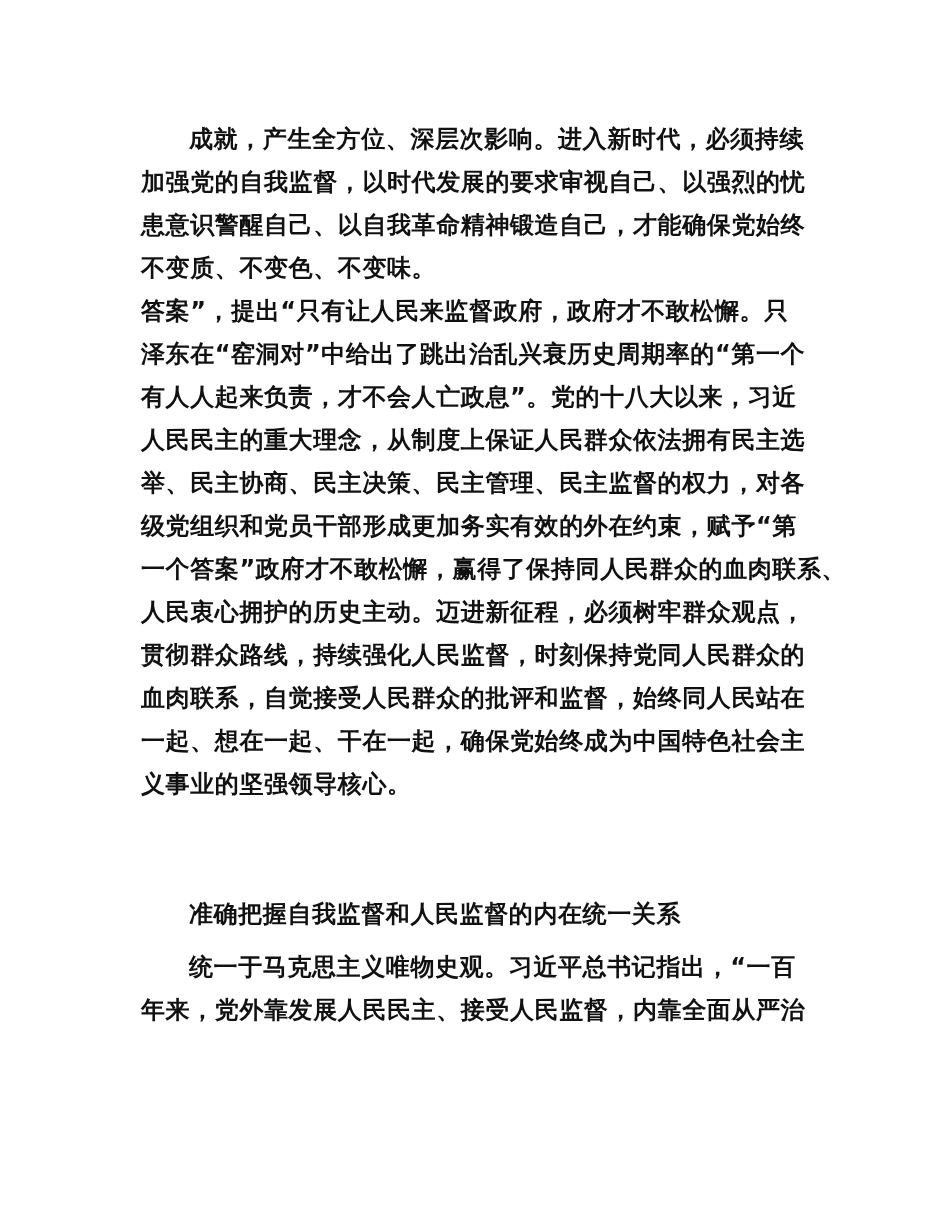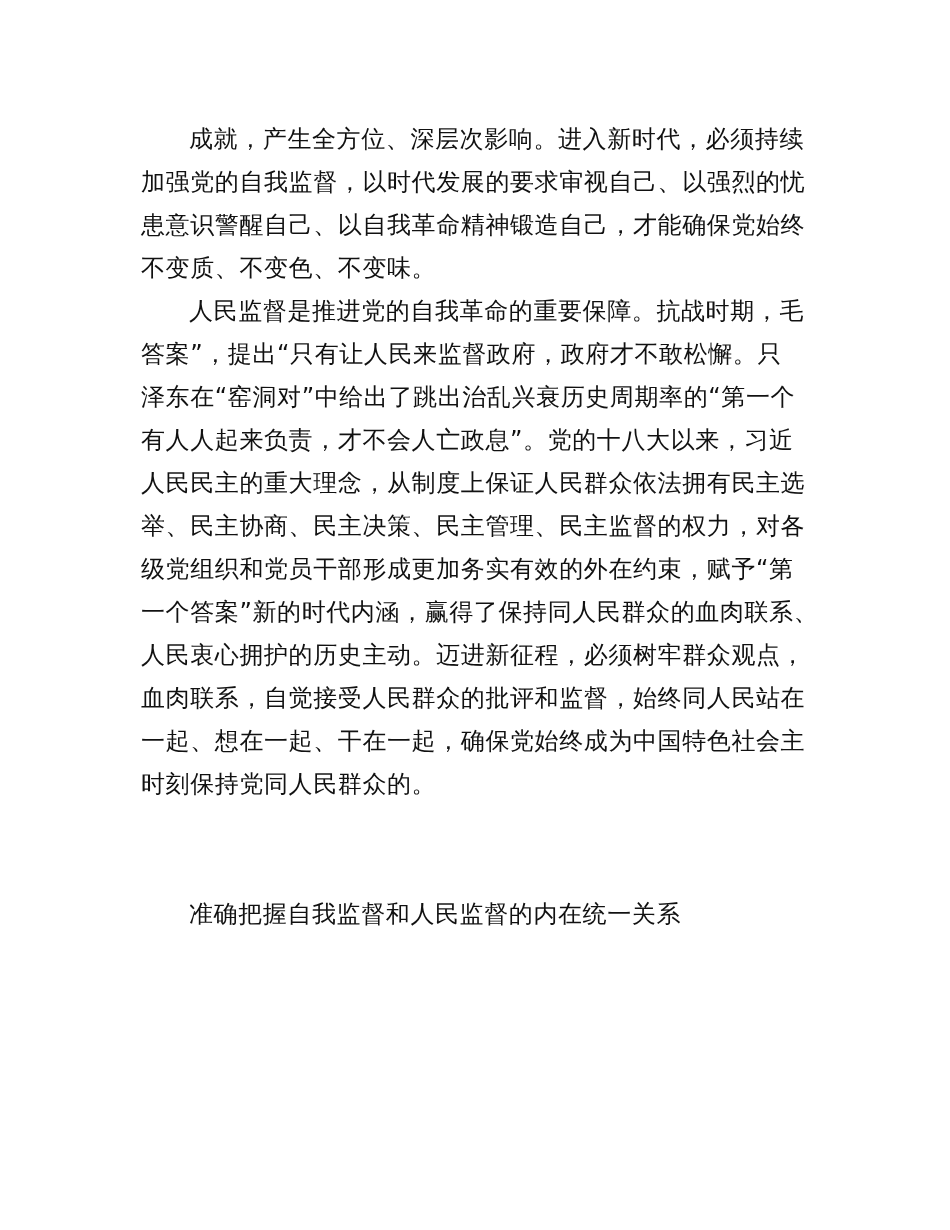--- a/index.html
+++ b/index.html
@@ -1,47 +1,51 @@
 <!DOCTYPE html>
 <html><head>
 <meta charset="utf-8">
 <style>
   html, body { margin:0; padding:0; background:#ffffff; }
   body { width:950px; height:1230px; position:relative; overflow:hidden;
          font-family:"DejaVu Sans", "Liberation Sans", sans-serif; color:#111111; }
   .page { position:absolute; left:0; top:0; width:950px; height:1230px; }
-  .para { position:absolute; left:141px; width:700px; }
+  .para { position:absolute; left:141px; width:700px;font-weight:bold; }
   .line { height:43px; line-height:43px; font-size:24px; white-space:nowrap; letter-spacing:0.6px; }
   .indent { padding-left:48px; }
 </style>
 </head>
 <body>
 
 <div class="page">
 
   <div class="para" style="top:118px;">
     <div class="line indent">成就，产生全方位、深层次影响。进入新时代，必须持续</div>
     <div class="line">加强党的自我监督，以时代发展的要求审视自己、以强烈的忧</div>
     <div class="line">患意识警醒自己、以自我革命精神锻造自己，才能确保党始终</div>
     <div class="line">不变质、不变色、不变味。</div>
   </div>
 
   <div class="para" style="top:290px;">
-    <div class="line indent">人民监督是推进党的自我革命的重要保障。抗战时期，毛</div>
     <div class="line">答案”，提出“只有让人民来监督政府，政府才不敢松懈。只</div>
     <div class="line">泽东在“窑洞对”中给出了跳出治乱兴衰历史周期率的“第一个</div>
     <div class="line">有人人起来负责，才不会人亡政息”。党的十八大以来，习近</div>
     <div class="line">人民民主的重大理念，从制度上保证人民群众依法拥有民主选</div>
     <div class="line">举、民主协商、民主决策、民主管理、民主监督的权力，对各</div>
     <div class="line">级党组织和党员干部形成更加务实有效的外在约束，赋予“第</div>
-    <div class="line">一个答案”新的时代内涵，赢得了保持同人民群众的血肉联系、</div>
+    <div class="line">一个答案”政府才不敢松懈，赢得了保持同人民群众的血肉联系、</div>
     <div class="line">人民衷心拥护的历史主动。迈进新征程，必须树牢群众观点，</div>
+    <div class="line">贯彻群众路线，持续强化人民监督，时刻保持党同人民群众的</div>
     <div class="line">血肉联系，自觉接受人民群众的批评和监督，始终同人民站在</div>
     <div class="line">一起、想在一起、干在一起，确保党始终成为中国特色社会主</div>
-    <div class="line">时刻保持党同人民群众的。</div>
+    <div class="line">义事业的坚强领导核心。</div>
   </div>
 
   <div class="para" style="top:893px;">
     <div class="line indent">准确把握自我监督和人民监督的内在统一关系</div>
   </div>
 
+  <div class="para" style="top:946px;">
+    <div class="line indent">统一于马克思主义唯物史观。习近平总书记指出，“一百</div>
+    <div class="line">年来，党外靠发展人民民主、接受人民监督，内靠全面从严治</div>
+  </div>
 
 </div>
 
 </body></html>

